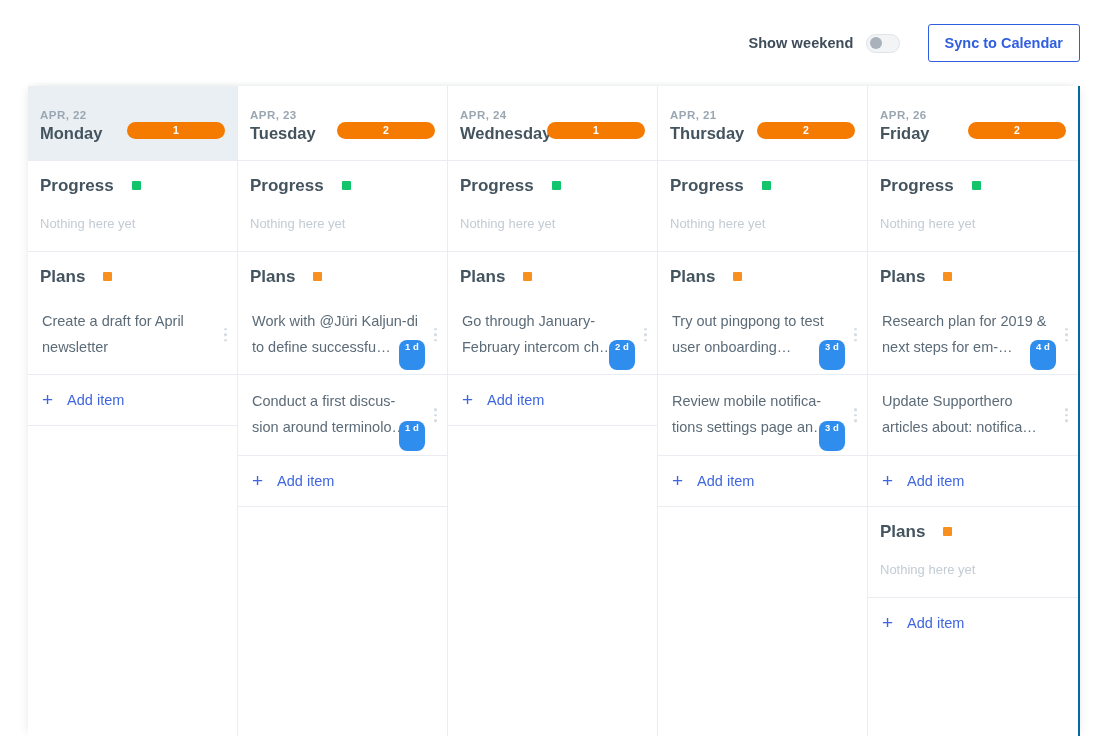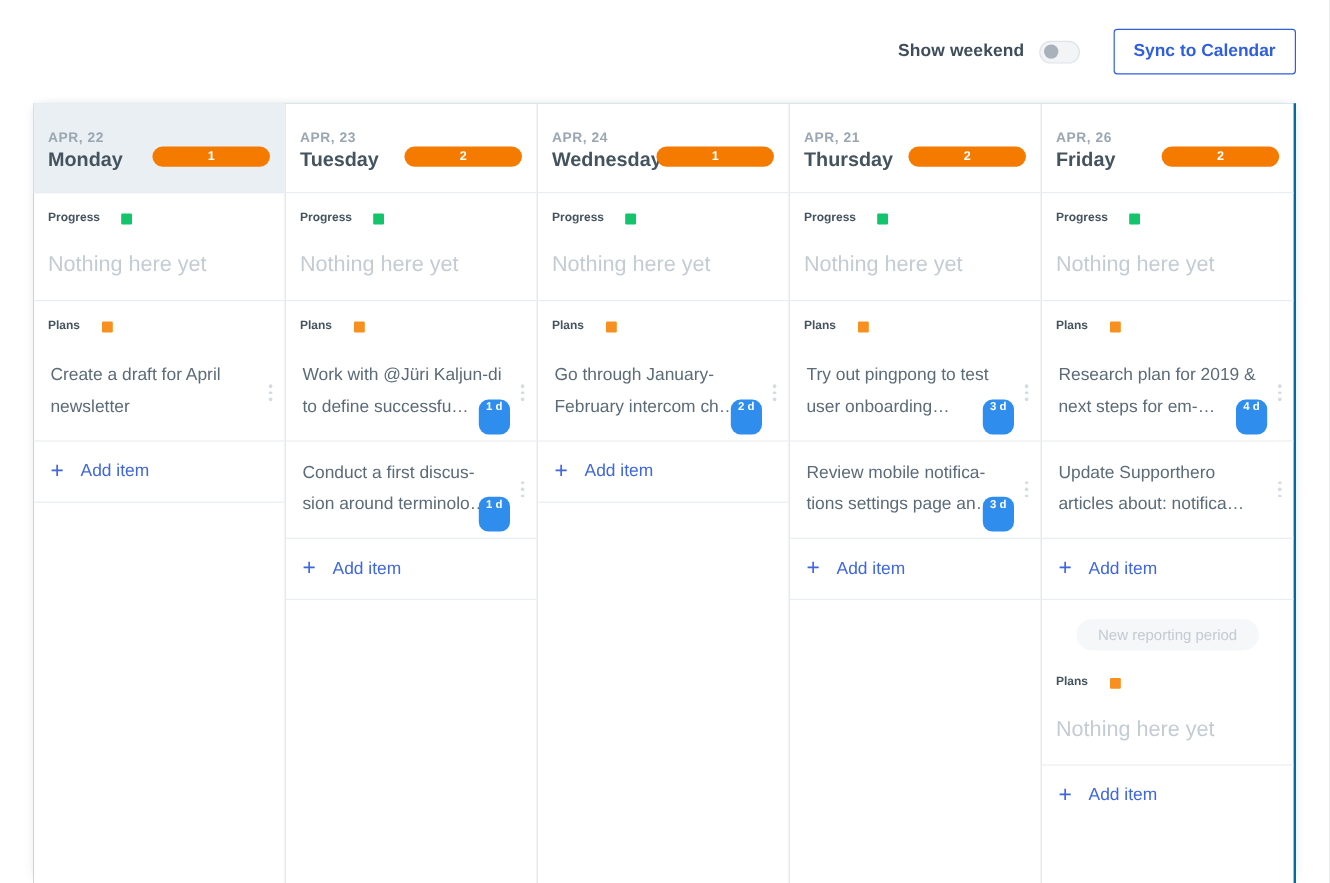--- a/index.html
+++ b/index.html
@@ -140,35 +140,35 @@
     justify-content: center;
     line-height: 1;
   }
 
   
   .section {
     border-bottom: 1px solid #e9edf1;
     padding: 16px 12px 18px 12px;
   }
   .section-title {
-    font-size: 10px;
+    font-size: 17px;
     font-weight: bold;
     color: #44545f;
     display: flex;
-    align-items: flex-end;
+    align-items: center;
     gap: 18px;
     line-height: 1;
   }
   .sq { width: 9px; height: 9px; display: inline-block; border-radius: 1px; }
   .sq.green { background: #12c46b; }
   .sq.orange { background: #f7901e; }
 
   .empty-text {
     margin-top: 22px;
-    font-size: 18px;
+    font-size: 13px;
     color: #c3cbd3;
     line-height: 1.3;
   }
 
   
   .task {
     border-bottom: 1px solid #e9edf1;
     padding: 14px 26px 14px 14px;
     position: relative;
     min-height: 72px;
@@ -461,23 +461,20 @@
           <span class="dots">
             <i></i>
             <i></i>
             <i></i>
           </span>
         </div>
         <div class="add-item">
           <span class="plus">+</span>
           <span>Add item</span>
         </div>
-        <div class="period-wrap">
-          <span class="period-chip">New reporting period</span>
-        </div>
         <div class="section">
           <div class="section-title">
             <span>Plans</span>
             <span class="sq orange"></span>
           </div>
           <div class="empty-text">Nothing here yet</div>
         </div>
         <div class="add-item no-border">
           <span class="plus">+</span>
           <span>Add item</span>

